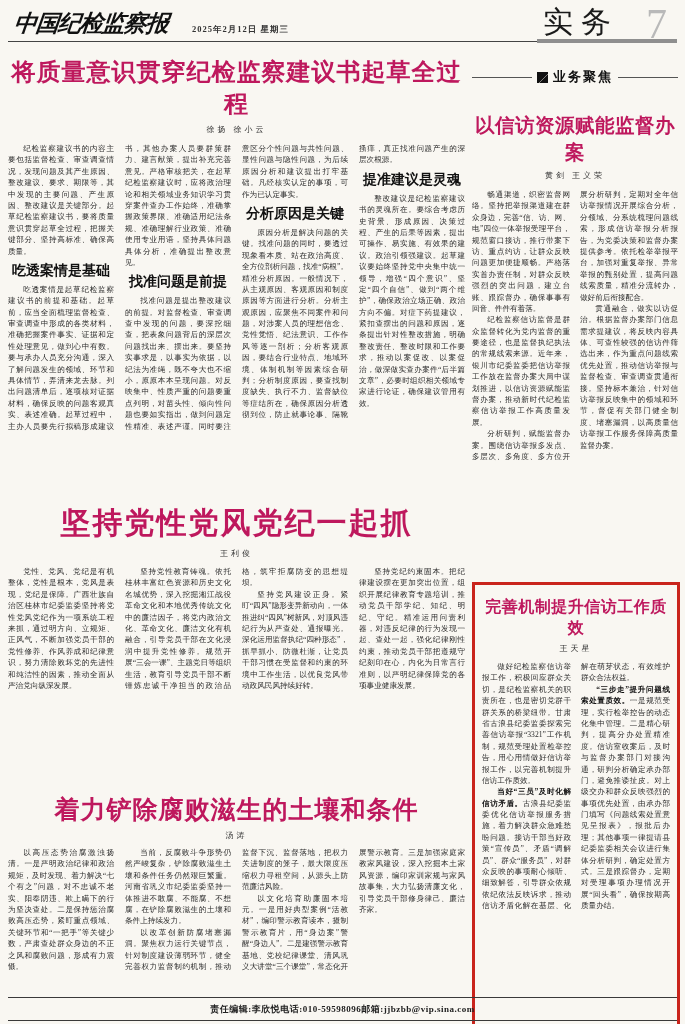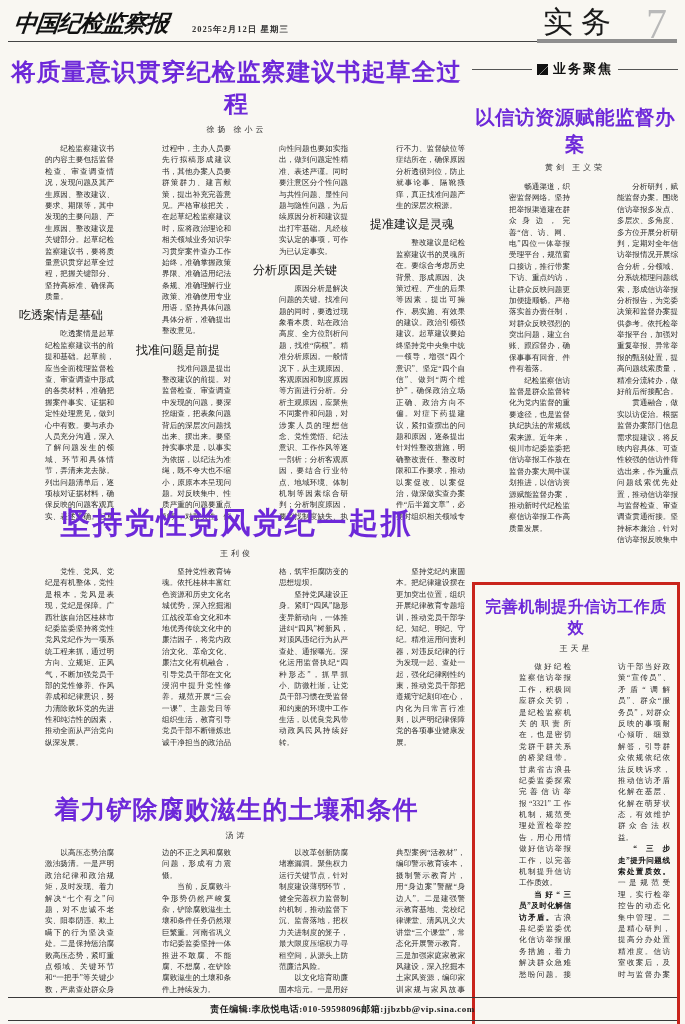--- a/index.html
+++ b/index.html
@@ -21,46 +21,46 @@
   .section-name {
     position:absolute; right:66px; top:2px; font-size:30px; letter-spacing:8px;
     color:#1a1a1a; font-weight:500;
   }
   .page-num {
     position:absolute; right:18px; top:0px; font-size:42px; color:#b9b9b9; font-weight:400;
   }
   .section-rule { position:absolute; right:8px; top:39px; width:140px; height:4px; background:#8f8f8f; }
 
   
-  .headline { text-align:center; font-weight:900; color:#6d28d9; font-family:"Liberation Serif", serif; }
+  .headline { text-align:center; font-weight:900; color:#be185d; font-family:"Liberation Serif", serif; }
   .byline { text-align:center; font-size:8px; color:#333; letter-spacing:3px; margin-top:4px; }
   .bodyflow { overflow:hidden; }
   .cols4 { column-count:4; column-gap:11px; }
   .cols2 { column-count:2; column-gap:10px; }
   .bodyp { font-size:7.6px; line-height:1.5; text-align:justify; text-indent:2em; color:#2c2c2c;
-           font-family:"Liberation Serif", serif;margin-left:37px; }
+           font-family:"Liberation Serif", serif; }
   .bodyp b { font-weight:bold; color:#111; }
-  .subhead { font-weight:normal; font-size:12px; text-align:center; margin:5px 0 4px 0; color:#111;
+  .subhead { font-weight:bold; font-size:14px; text-align:center; margin:5px 0 4px 0; color:#111;
              break-inside:avoid; }
 
   
   .art-main   { position:absolute; left:8px;  top:56px;  width:457px; }
   .art-main .headline { font-size:24px; letter-spacing:1px; }
   .art-main .bodyflow { margin-top:8px; height:382px; }
 
   .art-party  { position:absolute; left:8px;  top:503px; width:457px; }
   .art-party .headline { font-size:30px; letter-spacing:2px; }
   .art-party .bodyflow { margin-top:7px; height:226px; }
 
   .art-soil   { position:absolute; left:8px;  top:793px; width:457px; }
   .art-soil .headline { font-size:25px; letter-spacing:1px; }
   .art-soil .bodyflow { margin-top:6px; height:149px; }
 
   .right-col  { position:absolute; left:472px; top:56px; width:206px; }
-  .bf-head { display:flex; align-items:center; justify-content:center; gap:5px; margin-top:4px; }
+  .bf-head { display:flex; align-items:center; justify-content:center; gap:5px; margin-top:12px; }
   .bf-line { flex:1; height:1px; background:#555; }
   .bf-icon { width:11px; height:11px; background:#111;
              background-image:linear-gradient(135deg,#111 55%,#f9f7f2 56%,#111 62%); }
   .bf-label { font-size:13px; font-weight:bold; letter-spacing:2px; color:#111; white-space:nowrap; }
   .art-petition { margin-top:26px; }
   .art-petition .headline { font-size:19.5px; letter-spacing:0.5px; }
   .art-petition .bodyflow { margin-top:8px; height:372px; }
 
   .redbox {
     position:absolute; left:472px; top:582px; width:208px; height:472px;

